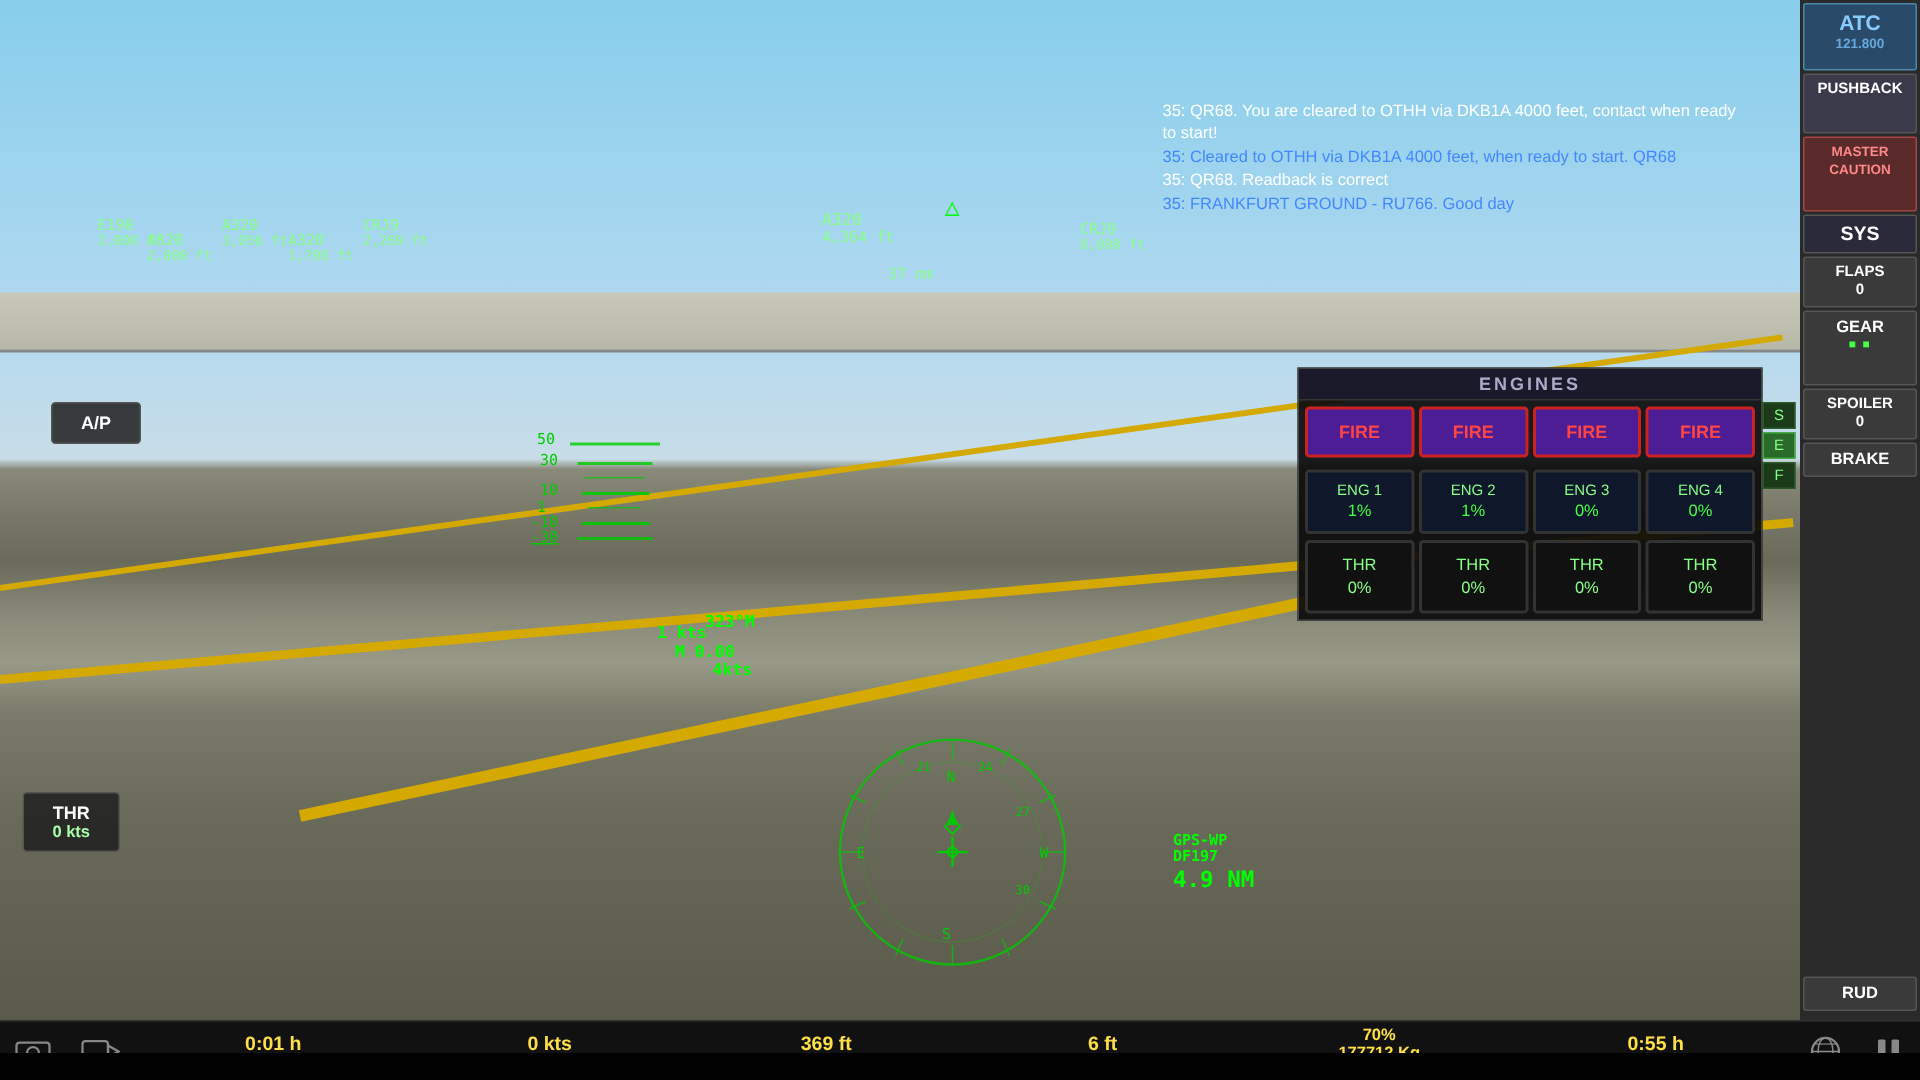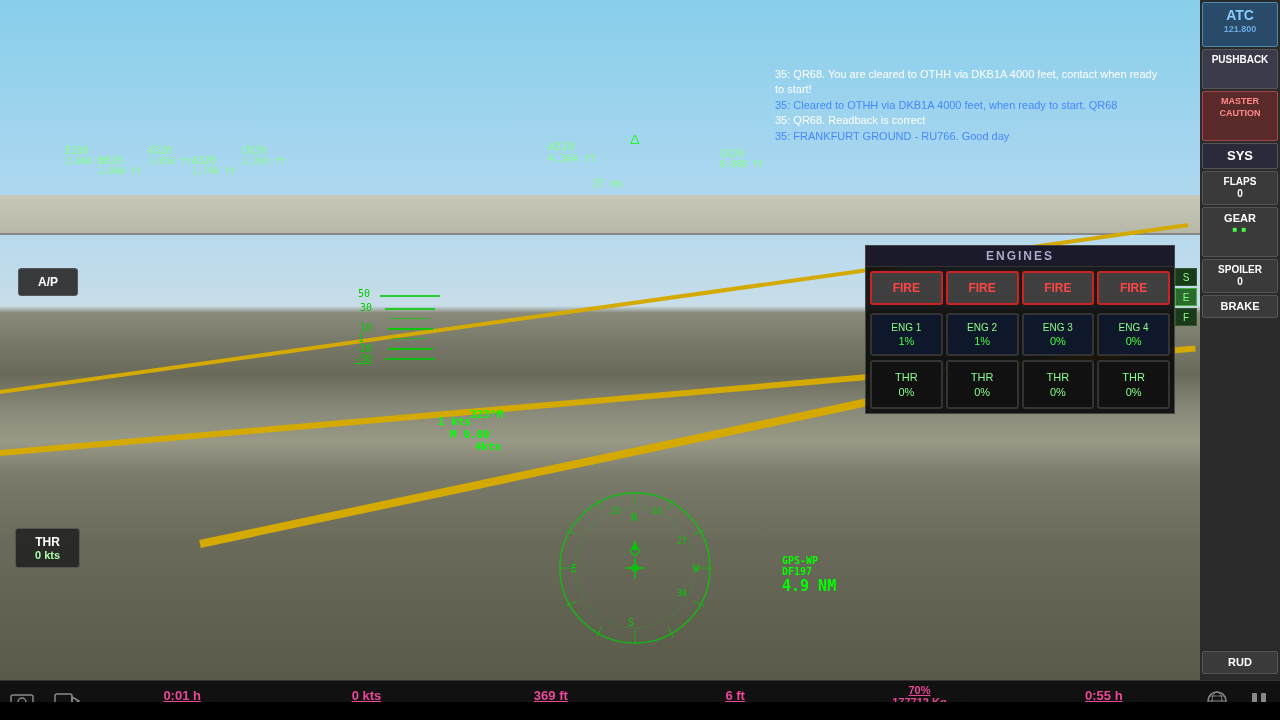--- a/index.html
+++ b/index.html
@@ -139,21 +139,21 @@
     }
 
     .engines-grid {
       display: grid;
       grid-template-columns: repeat(4, 1fr);
       gap: 3px;
       padding: 4px;
     }
 
     .engine-fire-btn {
-      background: #404040;
+      background: #4c1d95;
       border: 2px solid #cc2222;
       color: #ff4444;
       font-size: 12px;
       font-weight: bold;
       text-align: center;
       padding: 8px 4px;
       cursor: pointer;
       border-radius: 3px;
     }
 
@@ -227,22 +227,21 @@
       display: flex;
       flex-direction: column;
       align-items: center;
       flex: 1;
       color: #fff;
       font-size: 11px;
     }
     .status-value {
       font-size: 13px;
       font-weight: bold;
-      color: #ec4899;
-      text-decoration: underline;
+      color: #fde047;
     }
     .status-value.fuel-val {
       font-size: 11px;
     }
     .status-label {
       font-size: 9px;
       color: #888;
     }
 
     .status-icon {
@@ -413,21 +412,21 @@
       <polygon points="80,52 76,62 84,62" fill="#00cc00" opacity="0.9"></polygon>
 
       <line x1="70" y1="80" x2="90" y2="80" stroke="#00cc00" stroke-width="1.5"></line>
       <line x1="80" y1="70" x2="80" y2="90" stroke="#00cc00" stroke-width="1.5"></line>
       <circle cx="80" cy="80" r="3" fill="none" stroke="#00cc00" stroke-width="1.5"></circle>
 
       <polygon points="80,58 75,63 80,68 85,63" fill="none" stroke="#00cc00" stroke-width="1.2"></polygon>
     </svg>
   </div>
 
-  <div class="hud-btn" style="left:18px;top:268px;width:60px;">A/P</div>
+  <div class="hud-btn" style="left:34px;top:268px;width:60px;">A/P</div>
 
   <div class="hud-btn" style="left:15px;top:528px;width:65px;">
     <div>THR</div>
     <div style="font-size:11px;color:#aaffaa;">0 kts</div>
   </div>
 
 </div>
 
 <div id="engines-panel">
   <div class="engines-title">ENGINES</div>

